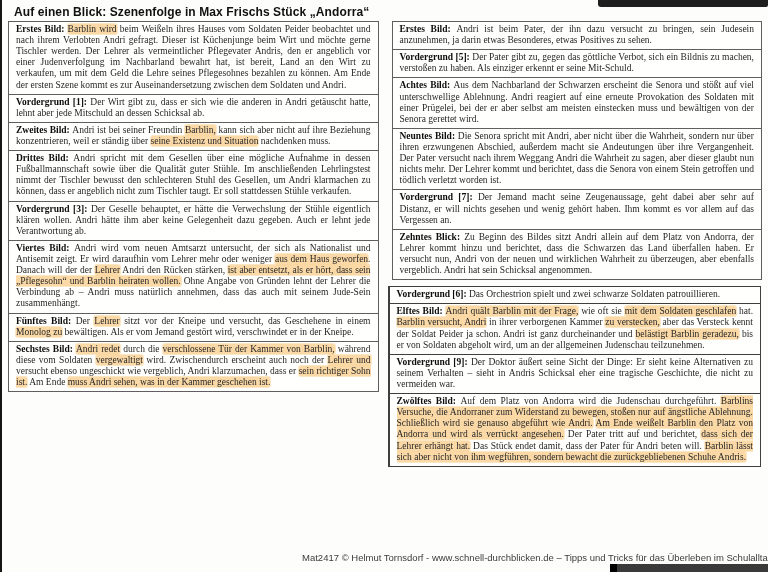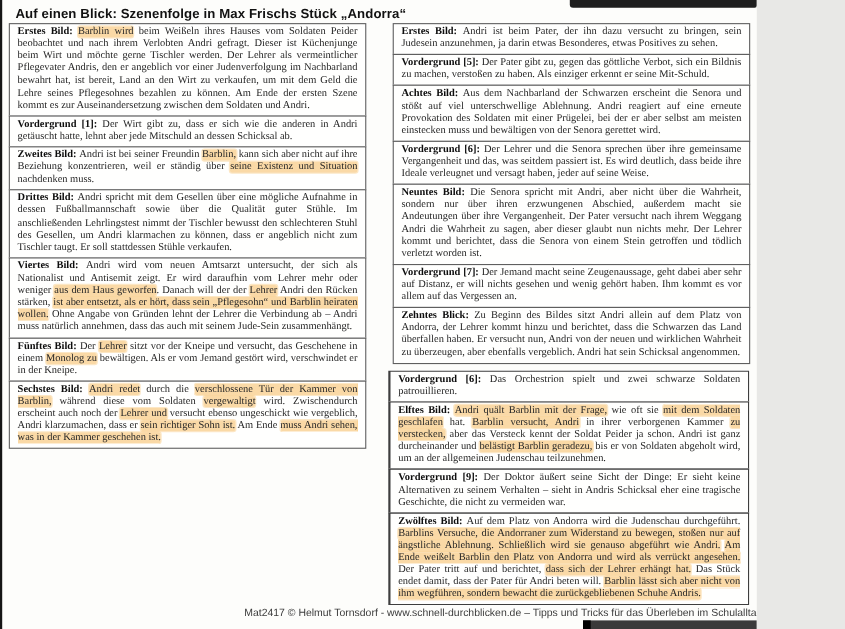--- a/index.html
+++ b/index.html
@@ -1,36 +1,36 @@
 <!DOCTYPE html>
 <html lang="de"><head>
 <meta charset="utf-8">
 <style>
   html,body{margin:0;padding:0;background:#e8e8e6;}
   .page{
     position:relative;
-    width:688px;height:572px;
+    width:768px;height:572px;
     background:#fdfdfb;
     overflow:hidden;
     font-family:"Liberation Serif", serif;
     color:#262626;
   }
   .edge-line{position:absolute;left:0;top:0;width:2px;height:100%;background:#161616;}
   .bar-top{position:absolute;top:0;right:0;width:170px;height:7px;background:#1e1e1e;border-radius:0 0 2px 3px;}
   .bar-bottom{position:absolute;bottom:0;right:0;width:158px;height:8px;background:#3a3a3a;}
   .bar-bottom::before{content:"";position:absolute;left:0;top:0;width:7px;height:100%;background:#000;}
   .title{
     position:absolute;top:5px;left:14px;margin:0;
     font-family:"Liberation Sans", sans-serif;
     font-size:12px;font-weight:bold;color:#111;
     letter-spacing:.1px;
   }
   .cols{
     position:absolute;top:22px;left:8px;right:6px;
-    display:flex;gap:24px;align-items:flex-start;
+    display:flex;gap:13px;align-items:flex-start;
   }
   .col{flex:1 1 0;min-width:0;}
   .box{
     border:1px solid #5f5f5f;
     margin-top:-1px;
     padding:2px 7px 3px 7px;
     font-size:9.5px;line-height:1.17;
     text-align:justify;
     background:#fffffe;
   }
@@ -58,30 +58,30 @@
   <div class="bar-bottom"></div>
 
   <h1 class="title">Auf einen Blick: Szenenfolge in Max Frischs Stück „Andorra“</h1>
 
   <div class="cols">
     <div class="col" id="col-left">
         <div class="box"><span class="label">Erstes Bild: </span><span class="hl">Barblin wird</span><span> beim Weißeln ihres Hauses vom Soldaten Peider beobachtet und nach ihrem Verlobten Andri gefragt. Dieser ist Küchenjunge beim Wirt und möchte gerne Tischler werden. Der Lehrer als vermeintlicher Pflegevater Andris, den er angeblich vor einer Judenverfolgung im Nachbarland bewahrt hat, ist bereit, Land an den Wirt zu verkaufen, um mit dem Geld die Lehre seines Pflegesohnes bezahlen zu können. Am Ende der ersten Szene kommt es zur Auseinandersetzung zwischen dem Soldaten und Andri.</span></div>
         <div class="box"><span class="label">Vordergrund [1]: </span><span>Der Wirt gibt zu, dass er sich wie die anderen in Andri getäuscht hatte, lehnt aber jede Mitschuld an dessen Schicksal ab.</span></div>
         <div class="box"><span class="label">Zweites Bild: </span><span>Andri ist bei seiner Freundin </span><span class="hl">Barblin,</span><span> kann sich aber nicht auf ihre Beziehung konzentrieren, weil er ständig über </span><span class="hl">seine Existenz und Situation</span><span> nachdenken muss.</span></div>
         <div class="box"><span class="label">Drittes Bild: </span><span>Andri spricht mit dem Gesellen über eine mögliche Aufnahme in dessen Fußballmannschaft sowie über die Qualität guter Stühle. Im anschließenden Lehrlingstest nimmt der Tischler bewusst den schlechteren Stuhl des Gesellen, um Andri klarmachen zu können, dass er angeblich nicht zum Tischler taugt. Er soll stattdessen Stühle verkaufen.</span></div>
+        <div class="box"><span class="label">Vordergrund [3]: </span><span>Der Geselle behauptet, er hätte die Verwechslung der Stühle eigentlich klären wollen. Andri hätte ihm aber keine Gelegenheit dazu gegeben. Auch er lehnt jede Verantwortung ab.</span></div>
         <div class="box"><span class="label">Viertes Bild: </span><span>Andri wird vom neuen Amtsarzt untersucht, der sich als Nationalist und Antisemit zeigt. Er wird daraufhin vom Lehrer mehr oder weniger </span><span class="hl">aus dem Haus geworfen</span><span>. Danach will der der </span><span class="hl">Lehrer</span><span> Andri den Rücken stärken, </span><span class="hl">ist aber entsetzt, als er hört, dass sein „Pflegesohn“ und Barblin heiraten wollen.</span><span> Ohne Angabe von Gründen lehnt der Lehrer die Verbindung ab – Andri muss natürlich annehmen, dass das auch mit seinem Jude-Sein zusammenhängt.</span></div>
         <div class="box"><span class="label">Fünftes Bild: </span><span>Der </span><span class="hl">Lehrer</span><span> sitzt vor der Kneipe und versucht, das Geschehene in einem </span><span class="hl">Monolog zu</span><span> bewältigen. Als er vom Jemand gestört wird, verschwindet er in der Kneipe.</span></div>
         <div class="box"><span class="label">Sechstes Bild: </span><span class="hl">Andri redet</span><span> durch die </span><span class="hl">verschlossene Tür der Kammer von Barblin,</span><span> während diese vom Soldaten </span><span class="hl">vergewaltigt</span><span> wird. Zwischendurch erscheint auch noch der </span><span class="hl">Lehrer und</span><span> versucht ebenso ungeschickt wie vergeblich, Andri klarzumachen, dass er </span><span class="hl">sein richtiger Sohn ist.</span><span> Am Ende </span><span class="hl">muss Andri sehen, was in der Kammer geschehen ist.</span></div>
       </div>
     <div class="col" id="col-right">
       <div class="group" id="right-group1">
           <div class="box"><span class="label">Erstes Bild: </span><span>Andri ist beim Pater, der ihn dazu versucht zu bringen, sein Judesein anzunehmen, ja darin etwas Besonderes, etwas Positives zu sehen.</span></div>
           <div class="box"><span class="label">Vordergrund [5]: </span><span>Der Pater gibt zu, gegen das göttliche Verbot, sich ein Bildnis zu machen, verstoßen zu haben. Als einziger erkennt er seine Mit-Schuld.</span></div>
           <div class="box"><span class="label">Achtes Bild: </span><span>Aus dem Nachbarland der Schwarzen erscheint die Senora und stößt auf viel unterschwellige Ablehnung. Andri reagiert auf eine erneute Provokation des Soldaten mit einer Prügelei, bei der er aber selbst am meisten einstecken muss und bewältigen von der Senora gerettet wird.</span></div>
-          <div class="box"><span class="label">Vordergrund [6]: </span><span>Der Lehrer und die Senora sprechen über ihre gemeinsame Vergangenheit und das, was seitdem passiert ist. Es wird deutlich, dass beide ihre Ideale verleugnet und versagt haben, jeder auf seine Weise.</span></div>
           <div class="box"><span class="label">Neuntes Bild: </span><span>Die Senora spricht mit Andri, aber nicht über die Wahrheit, sondern nur über ihren erzwungenen Abschied, außerdem macht sie Andeutungen über ihre Vergangenheit. Der Pater versucht nach ihrem Weggang Andri die Wahrheit zu sagen, aber dieser glaubt nun nichts mehr. Der Lehrer kommt und berichtet, dass die Senora von einem Stein getroffen und tödlich verletzt worden ist.</span></div>
           <div class="box"><span class="label">Vordergrund [7]: </span><span>Der Jemand macht seine Zeugenaussage, geht dabei aber sehr auf Distanz, er will nichts gesehen und wenig gehört haben. Ihm kommt es vor allem auf das Vergessen an.</span></div>
           <div class="box"><span class="label">Zehntes Blick: </span><span>Zu Beginn des Bildes sitzt Andri allein auf dem Platz von Andorra, der Lehrer kommt hinzu und berichtet, dass die Schwarzen das Land überfallen haben. Er versucht nun, Andri von der neuen und wirklichen Wahrheit zu überzeugen, aber ebenfalls vergeblich. Andri hat sein Schicksal angenommen.</span></div>
         </div>
       <div class="group group2" id="right-group2">
           <div class="box"><span class="label">Vordergrund [6]: </span><span>Das Orchestrion spielt und zwei schwarze Soldaten patrouillieren.</span></div>
           <div class="box"><span class="label">Elftes Bild: </span><span class="hl">Andri quält Barblin mit der Frage,</span><span> wie oft sie </span><span class="hl">mit dem Soldaten geschlafen</span><span> hat. </span><span class="hl">Barblin versucht, Andri</span><span> in ihrer verborgenen Kammer </span><span class="hl">zu verstecken,</span><span> aber das Versteck kennt der Soldat Peider ja schon. Andri ist ganz durcheinander und </span><span class="hl">belästigt Barblin geradezu,</span><span> bis er von Soldaten abgeholt wird, um an der allgemeinen Judenschau teilzunehmen.</span></div>
           <div class="box"><span class="label">Vordergrund [9]: </span><span>Der Doktor äußert seine Sicht der Dinge: Er sieht keine Alternativen zu seinem Verhalten – sieht in Andris Schicksal eher eine tragische Geschichte, die nicht zu vermeiden war.</span></div>
           <div class="box"><span class="label">Zwölftes Bild: </span><span>Auf dem Platz von Andorra wird die Judenschau durchgeführt. </span><span class="hl">Barblins Versuche, die Andorraner zum Widerstand zu bewegen, stoßen nur auf ängstliche Ablehnung. Schließlich wird sie genauso abgeführt wie Andri.</span><span> </span><span class="hl">Am Ende weißelt Barblin den Platz von Andorra und wird als verrückt angesehen.</span><span> Der Pater tritt auf und berichtet, </span><span class="hl">dass sich der Lehrer erhängt hat.</span><span> Das Stück endet damit, dass der Pater für Andri beten will. </span><span class="hl">Barblin lässt sich aber nicht von ihm wegführen, sondern bewacht die zurückgebliebenen Schuhe Andris.</span></div>
         </div>

